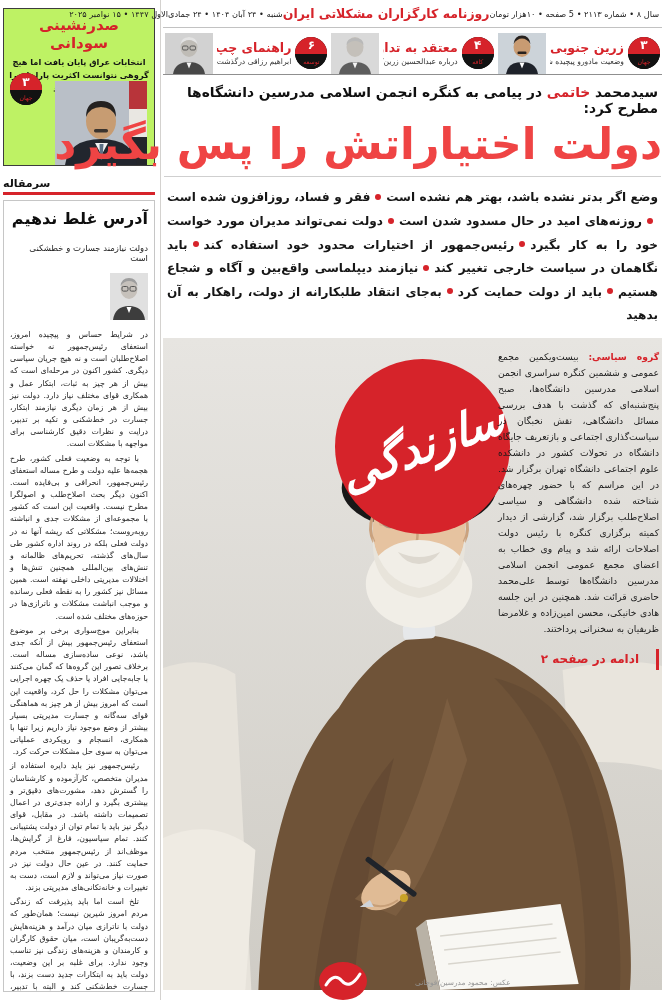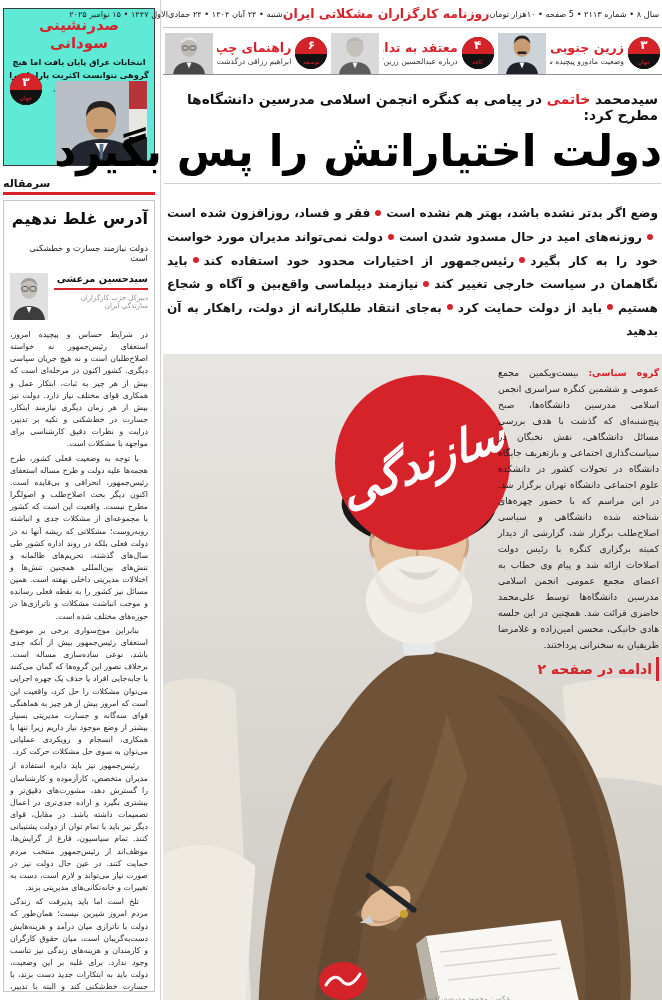--- a/index.html
+++ b/index.html
@@ -5,21 +5,21 @@
   html,body{margin:0;padding:0;background:#fff;}
   .page{position:relative;width:662px;height:1000px;background:#ffffff;overflow:hidden;
         direction:rtl;font-family:"DejaVu Sans",sans-serif;color:#111;}
   svg{display:block;width:100%;height:100%;}
 
   
   .left-rail{position:absolute;left:0;top:0;width:158px;height:1000px;}
   .vrule{position:absolute;left:160px;top:0;width:1px;height:1000px;background:#d4d2cf;}
 
   .topbox{margin:8px 3px 0;border:1px solid #3c3c3c;height:158px;position:relative;
-          padding:7px 4px 0;box-sizing:border-box;background:#5eead4;}
+          padding:7px 4px 0;box-sizing:border-box;background:#bef264;}
   .topbox-title{font-size:15px;font-weight:700;color:#d6232a;text-align:center;}
   .topbox-sub{font-size:8.2px;font-weight:600;color:#141414;text-align:center;line-height:1.6;margin-top:4px;}
   .badge{width:32px;height:32px;border-radius:50%;overflow:hidden;flex:none;background:#121212;}
   .badge .num{height:17px;background:#d6232a;color:#fff;font-weight:700;font-size:12px;
               display:flex;align-items:center;justify-content:center;}
   .badge .sec{height:15px;background:#121212;color:#d6232a;font-size:6.2px;
               display:flex;align-items:center;justify-content:center;}
   .topbox .badge{position:absolute;left:6px;top:64px;}
   .topbox-photo{position:absolute;right:7px;bottom:0;width:92px;height:84px;}
 
@@ -47,41 +47,41 @@
   .issue,.dateline{font-size:8.2px;color:#222;white-space:nowrap;}
   .brand{font-size:12.5px;font-weight:700;color:#d6232a;white-space:nowrap;}
 
   .teasers{display:flex;height:43px;margin-top:3px;border-bottom:1.5px solid #8f8f8f;}
   .teaser{flex:1;display:flex;align-items:center;gap:4px;padding:0 2px;min-width:0;}
   .t-text{flex:1;min-width:0;text-align:right;}
   .t-title{font-size:12.5px;font-weight:700;color:#d6232a;white-space:nowrap;overflow:hidden;}
   .t-sub{font-size:7.6px;color:#333;margin-top:2px;white-space:nowrap;overflow:hidden;}
   .t-photo{width:48px;height:41px;flex:none;align-self:flex-end;}
 
-  .kicker{margin-top:16px;padding:0 4px;font-size:13.8px;font-weight:700;color:#101010;text-align:right;}
+  .kicker{margin-top:9px;padding:0 4px;font-size:13.8px;font-weight:700;color:#101010;text-align:right;}
   .kicker .name{color:#d6232a;}
-  .headline{font-size:43px;font-weight:700;color:#000000;line-height:1.08;
+  .headline{font-size:43px;font-weight:700;color:#ef4444;line-height:1.08;
             margin-top:5px;letter-spacing:-1px;white-space:nowrap;}
 
-  .summary{border-top:1px solid #cfcfcf;margin:9px 1px 0;padding:18px 3px 7px;
+  .summary{border-top:1px solid #cfcfcf;margin:9px 1px 0;padding:9px 3px 7px;
            font-size:12.1px;font-weight:700;color:#161616;text-align:justify;line-height:1.95;}
   .sumdot{display:inline-block;width:6px;height:6px;background:#d6232a;border-radius:50%;
           margin:0 5px 2px;vertical-align:middle;}
 
   .photo-block{position:relative;margin-top:3px;height:652px;overflow:hidden;}
   .photo-svg{position:absolute;inset:0;}
   .logo-circle{position:absolute;left:172px;top:21px;width:175px;height:175px;border-radius:50%;
                background:#d6232a;display:flex;align-items:center;justify-content:center;}
   .logo-text{transform:rotate(-21deg) skewX(-7deg);color:#fff;font-size:46px;font-weight:700;
              font-style:italic;white-space:nowrap;}
   .article-col{position:absolute;right:3px;top:11px;width:161px;font-size:9.2px;line-height:1.74;
                text-align:justify;color:#1b1b1b;}
   .lead-label{color:#d6232a;font-weight:700;}
-  .continue{color:#d6232a;font-weight:700;font-size:14px;border-right:3px solid #d6232a;
-            padding-right:4px;margin-top:4px;display:inline-block;}
+  .continue{color:#d6232a;font-weight:700;font-size:12px;border-right:3px solid #d6232a;
+            padding-right:17px;margin-top:12px;display:inline-block;}
   .caption{position:absolute;bottom:3px;left:252px;font-size:7.4px;color:#969696;}
 
   .stamp{position:absolute;left:318px;top:961px;width:50px;height:39px;}
 </style>
 </head>
 <body>
 
 <div class="page">
 
   <div class="left-rail">
@@ -111,25 +111,20 @@
 
     <div class="ed-label-wrap">
       <div class="ed-label">سرمقاله</div>
       <div class="ed-rule"></div>
     </div>
 
     <div class="edbox">
       <div class="ed-title">آدرس غلط ندهیم</div>
       <div class="ed-sub">دولت نیازمند جسارت و خطشکنی است</div>
       <div class="ed-author-row">
-        <div class="ed-author-text">
-          <div class="ed-name">سیدحسین مرعشی</div>
-          <div class="ed-name-rule"></div>
-          <div class="ed-role">دبیرکل حزب کارگزاران سازندگی ایران</div>
-        </div>
         <div class="ed-photo">
           <svg viewBox="0 0 38 47" preserveAspectRatio="none">
             <rect width="38" height="47" fill="#e0e0e0"></rect>
             <ellipse cx="19" cy="16" rx="8.5" ry="10" fill="#c6c1bb"></ellipse>
             <path d="M10.5 13 q1 -8 8.5 -8 q7.5 0 8.5 8 q-3.5 -5 -8.5 -5 q-5 0 -8.5 5" fill="#9d9d9d"></path>
             <rect x="12" y="13.5" width="6" height="4.6" rx="1.4" fill="none" stroke="#555" stroke-width="1"></rect>
             <rect x="20" y="13.5" width="6" height="4.6" rx="1.4" fill="none" stroke="#555" stroke-width="1"></rect>
             <path d="M3 47 q2 -14 16 -14 q14 0 16 14 Z" fill="#3d3d3d"></path>
             <path d="M16.5 34 h5 l-2.5 6 Z" fill="#fff"></path>
           </svg>

